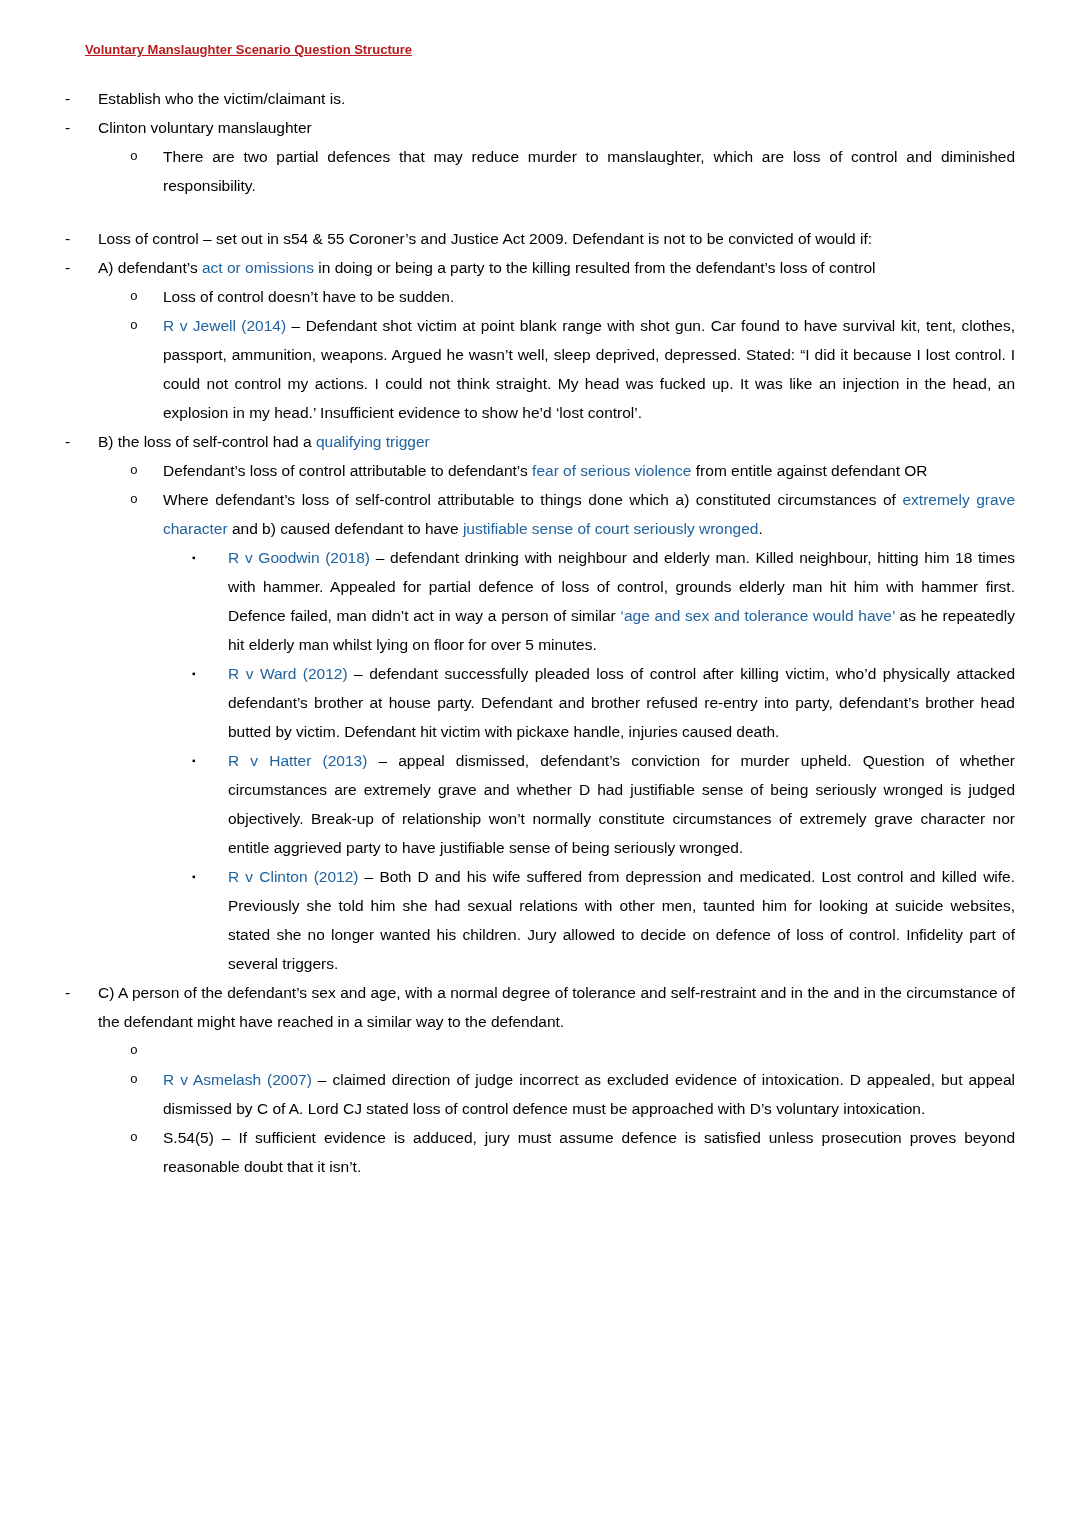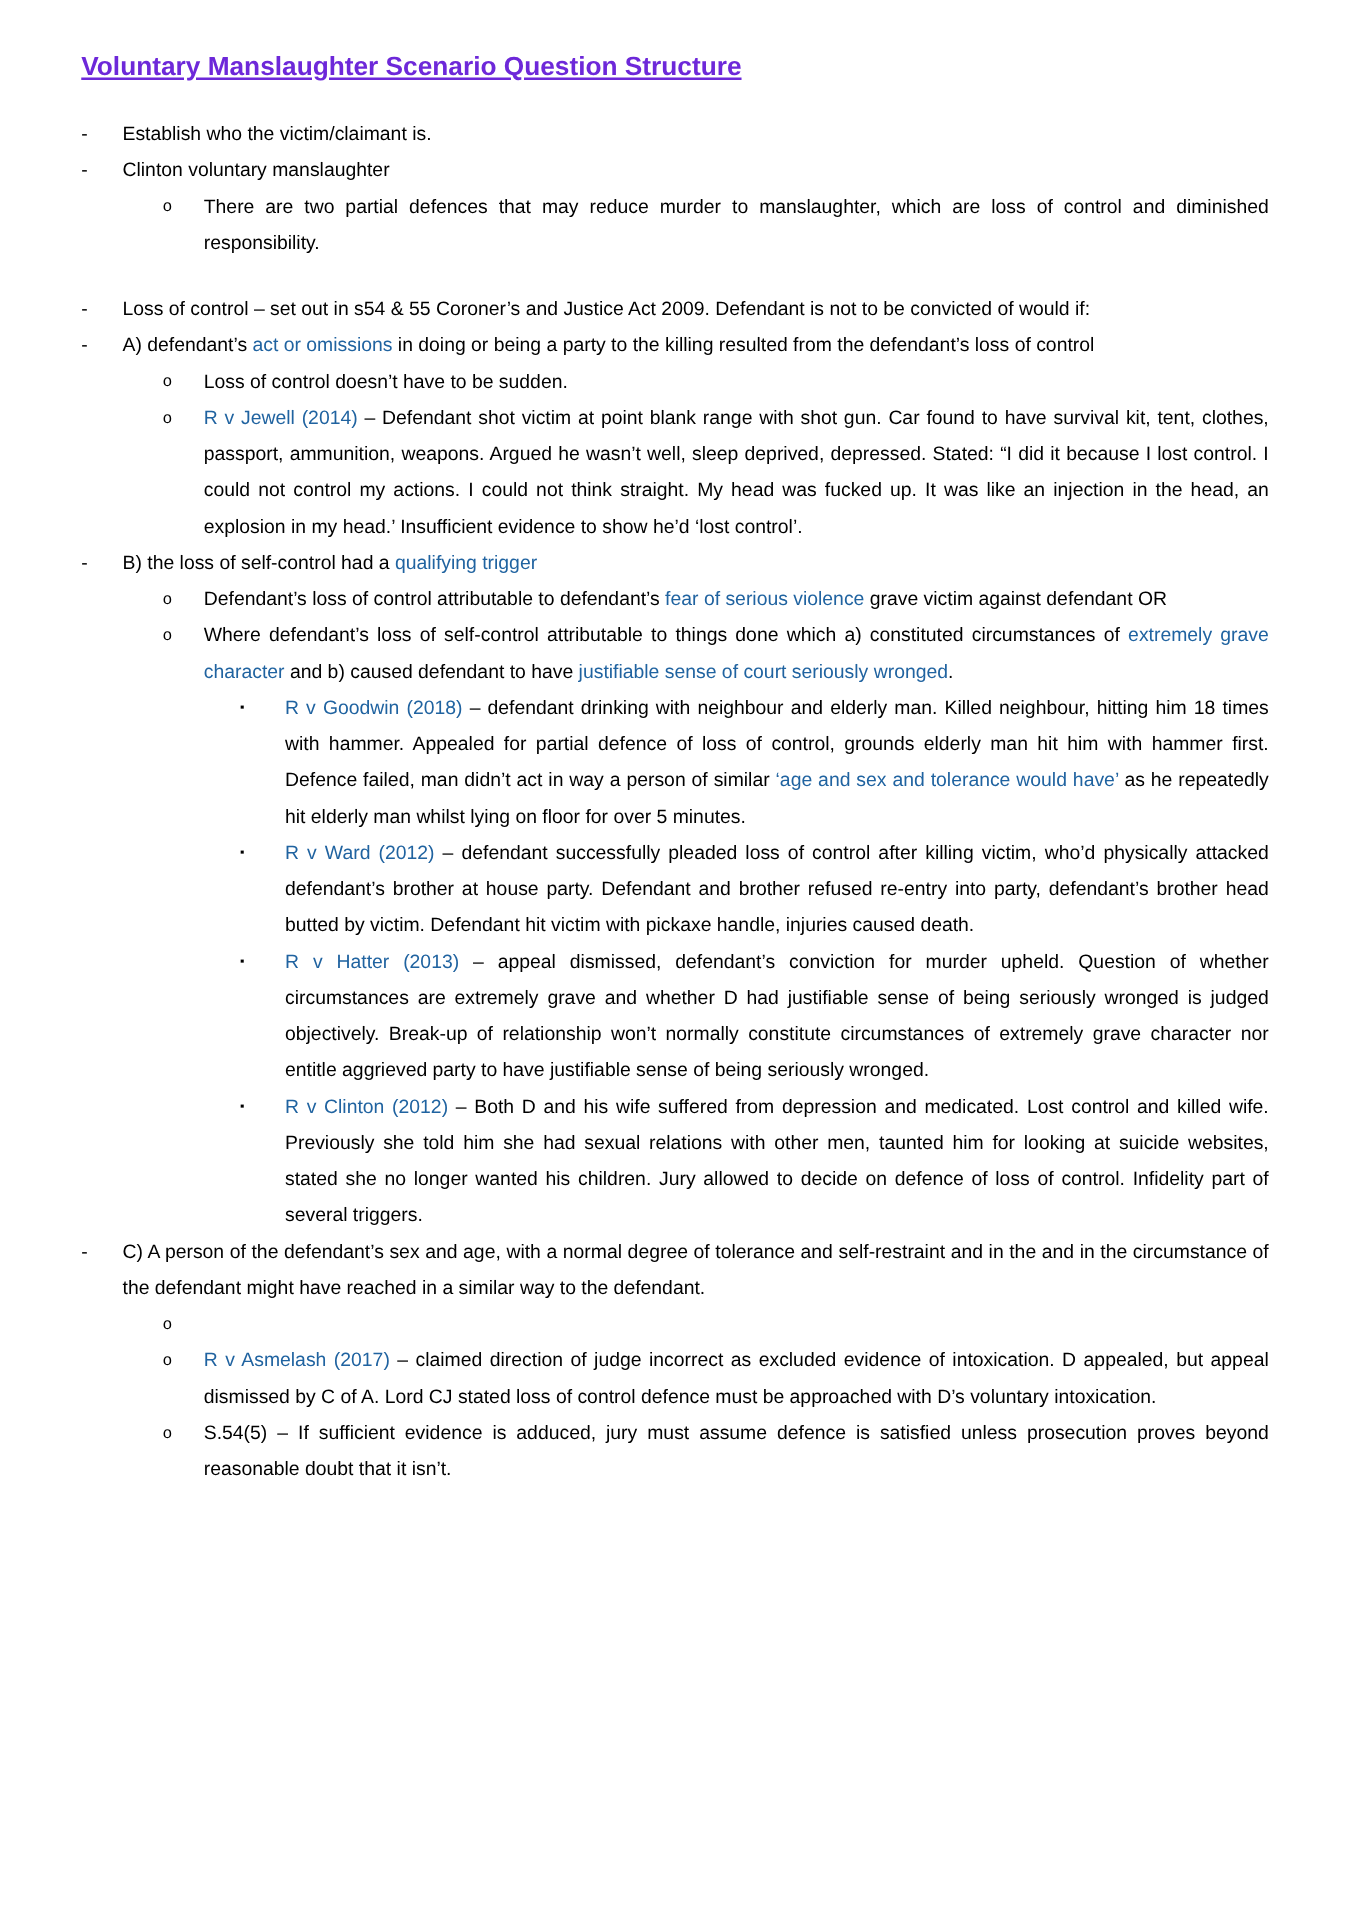--- a/index.html
+++ b/index.html
@@ -11,25 +11,26 @@
     font-family: "Liberation Sans", sans-serif;
     color: #000000;
   }
   .page {
     width: 1080px;
     height: 1528px;
     padding: 42px 65px 0 65px;
     background: #ffffff;
   }
   .doc-title {
-    font-size: 21px;
+    font-size: 13px;
     font-weight: bold;
     text-decoration: underline;
     margin-bottom: 27px;
-    color: #6d28d9;
+    color: #b91c1c;
+    margin-left: 20px;
   }
   .content { width: 100%; }
   .li {
     display: flex;
     font-size: 15.5px;
     line-height: 29px;
     align-items: flex-start;
   }
   .li .marker {
     display: block;
@@ -83,21 +84,21 @@
       <div class="li level-2">
         <span class="marker">o</span>
         <div class="text"><span class="bold accent">R v Jewell (2014)</span><span> – Defendant shot victim at point blank range with shot gun. Car found to have survival kit, tent, clothes, passport, ammunition, weapons. Argued he wasn’t well, sleep deprived, depressed. Stated: “I did it because I lost control. I could not control my actions.  I could not think straight. My head was fucked up. It was like an injection in the head, an explosion in my head.’ </span><span class="bold">Insufficient evidence to show he’d ‘lost control’.</span></div>
       </div>
       <div class="li level-1">
         <span class="marker">-</span>
         <div class="text"><span>B) the loss of self-control had a </span><span class="bold accent">qualifying trigger</span></div>
       </div>
       <div class="li level-2">
         <span class="marker">o</span>
-        <div class="text"><span>Defendant’s loss of control attributable to defendant’s </span><span class="bold accent">fear of serious violence</span><span> grave victim against defendant OR</span></div>
+        <div class="text"><span>Defendant’s loss of control attributable to defendant’s </span><span class="bold accent">fear of serious violence</span><span> from entitle against defendant OR</span></div>
       </div>
       <div class="li level-2">
         <span class="marker">o</span>
         <div class="text"><span>Where defendant’s loss of self-control attributable to things done which a) constituted circumstances of </span><span class="bold accent">extremely grave character</span><span> and b) caused defendant to have </span><span class="bold accent">justifiable sense of court seriously wronged</span><span>.</span></div>
       </div>
       <div class="li level-3">
         <span class="marker">▪</span>
         <div class="text"><span class="bold accent">R v Goodwin (2018)</span><span> – defendant drinking with neighbour and elderly man. Killed neighbour, hitting him 18 times with hammer. Appealed for partial defence of loss of control, grounds elderly man hit him with hammer first. Defence failed, man didn’t act in way a person of similar </span><span class="bold accent">‘age and sex and tolerance would have’</span><span> as he repeatedly hit elderly man whilst lying on floor for over 5 minutes.</span></div>
       </div>
       <div class="li level-3">
@@ -114,20 +115,20 @@
       </div>
       <div class="li level-1">
         <span class="marker">-</span>
         <div class="text"><span>C) A person of the defendant’s sex and age, with a normal degree of tolerance and self-restraint and in the and in the circumstance of the defendant might have reached in a similar way to the defendant.</span></div>
       </div>
       <div class="li level-2">
         <span class="marker">o</span>
       </div>
       <div class="li level-2">
         <span class="marker">o</span>
-        <div class="text"><span class="bold accent">R v Asmelash (2017)</span><span> – claimed direction of judge incorrect as excluded evidence of intoxication. D appealed, but appeal dismissed by C of A. Lord CJ stated loss of control defence must be approached with D’s voluntary intoxication.</span></div>
+        <div class="text"><span class="bold accent">R v Asmelash (2007)</span><span> – claimed direction of judge incorrect as excluded evidence of intoxication. D appealed, but appeal dismissed by C of A. Lord CJ stated loss of control defence must be approached with D’s voluntary intoxication.</span></div>
       </div>
       <div class="li level-2">
         <span class="marker">o</span>
         <div class="text"><span class="bold">S.54(5)</span><span> – If sufficient evidence is adduced, jury must assume defence is satisfied unless prosecution proves beyond reasonable doubt that it isn’t.</span></div>
       </div>
     </div>
 </div>
 
 </body></html>

